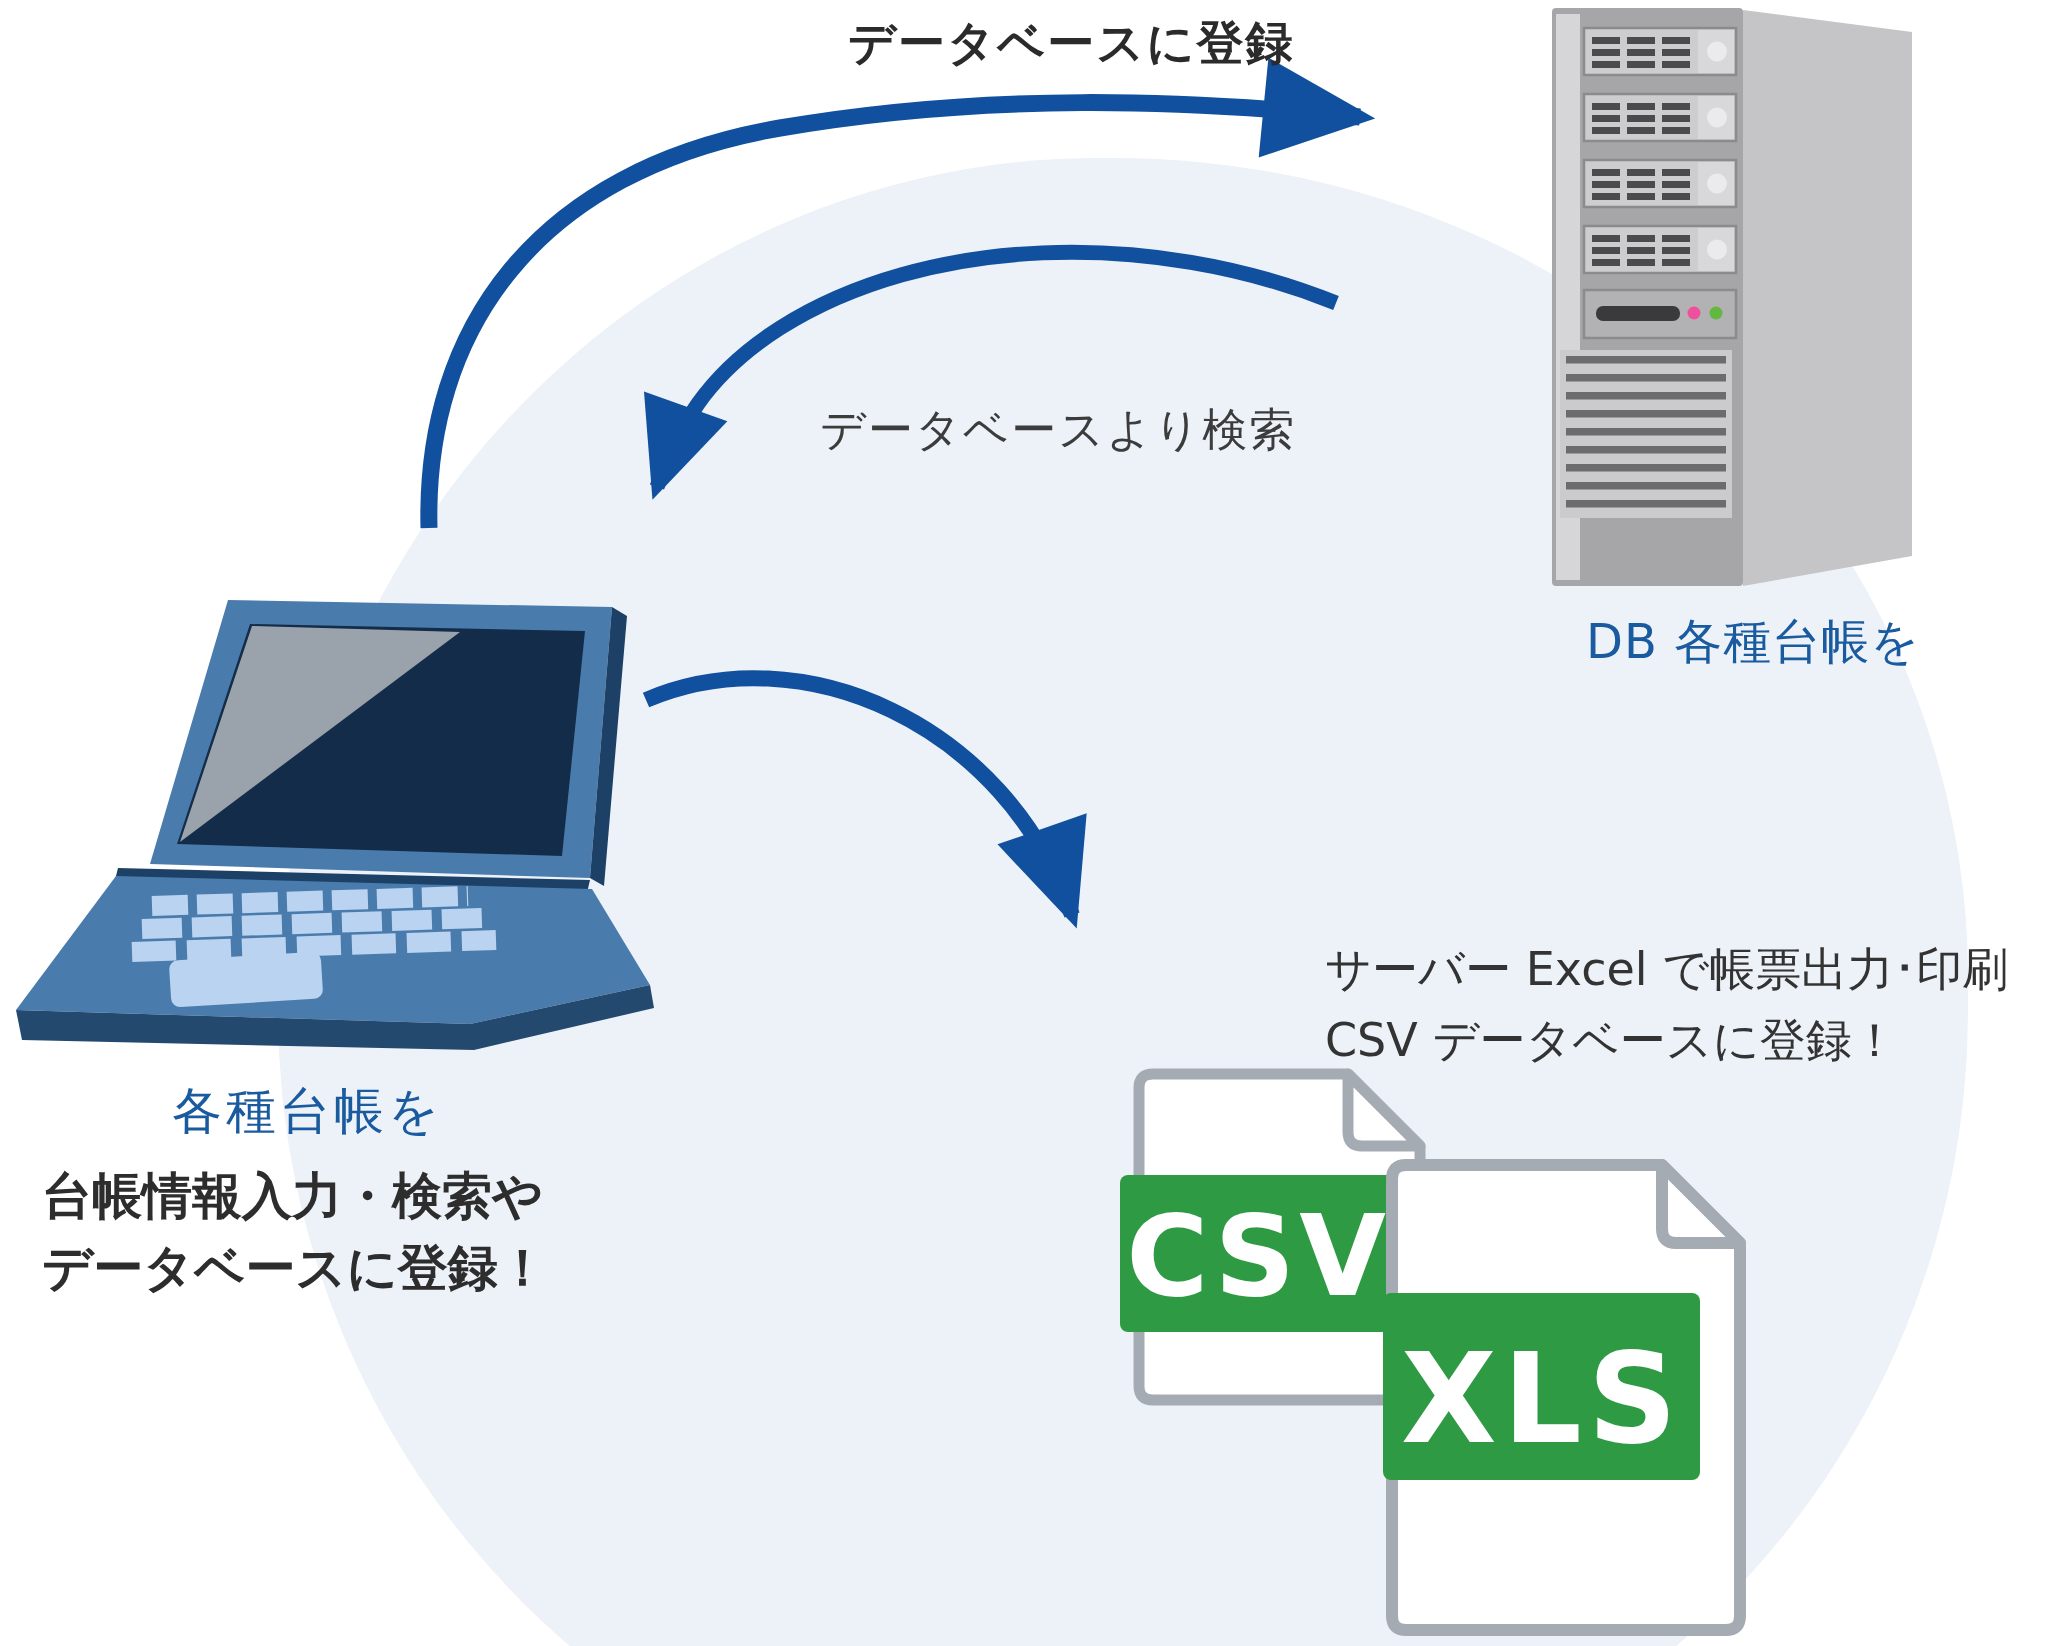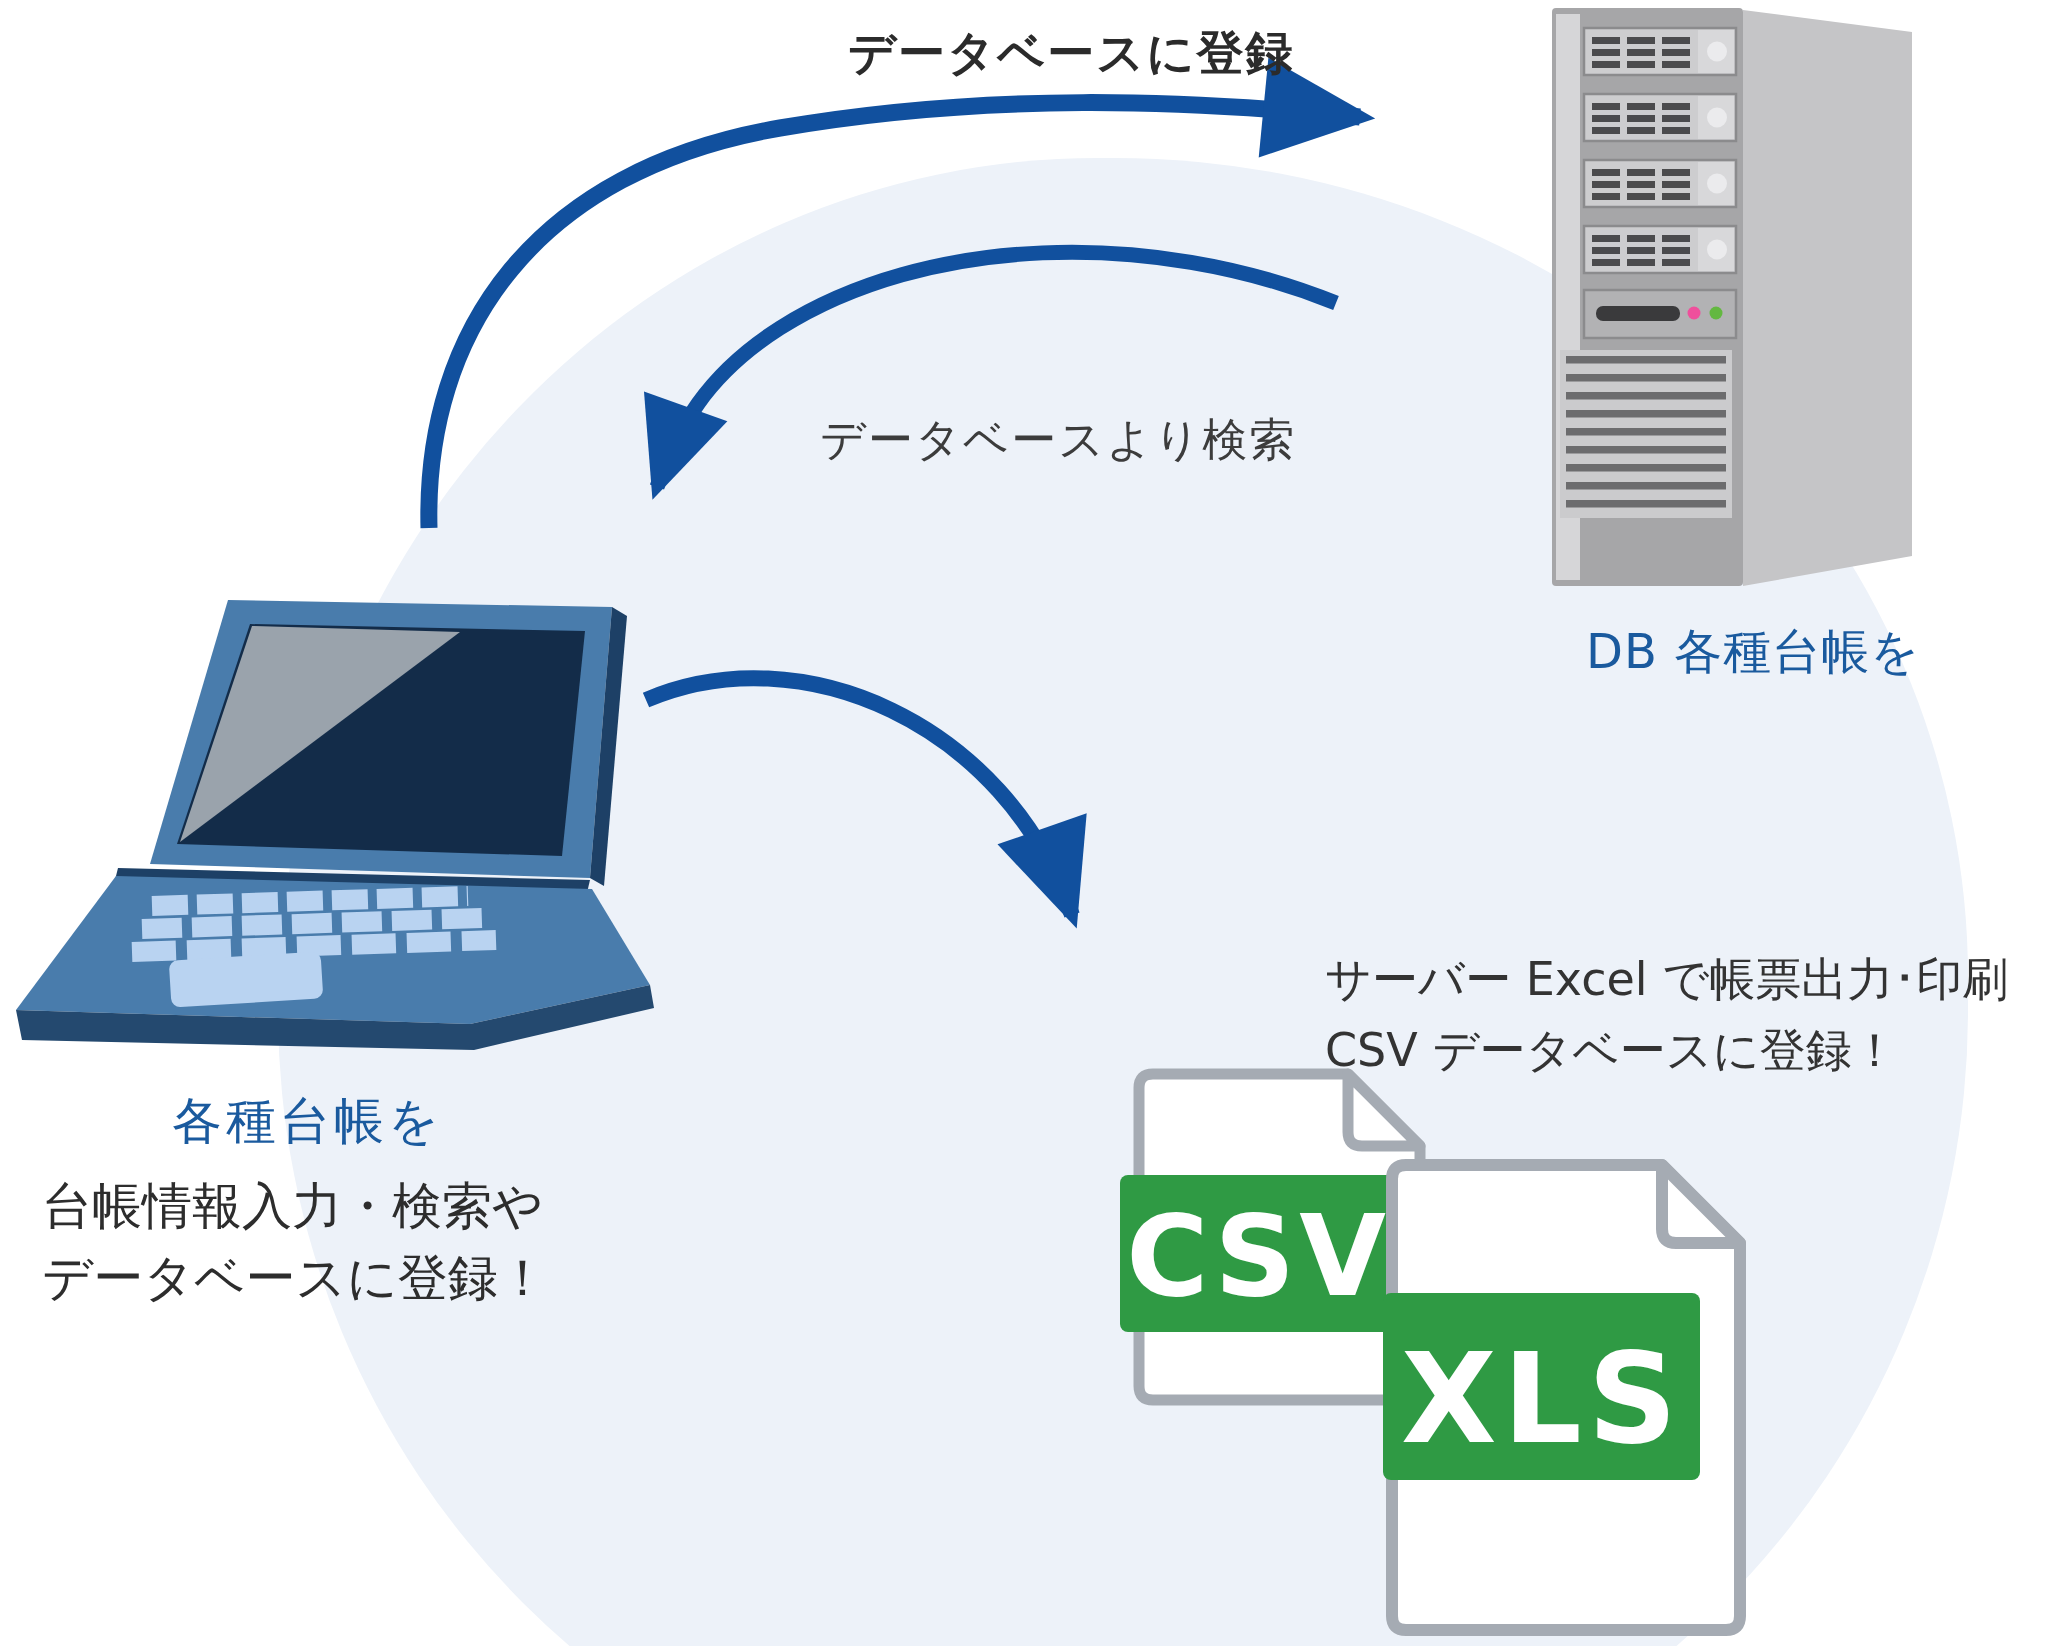--- a/index.html
+++ b/index.html
@@ -14,26 +14,26 @@
   .blob{
     position:absolute;
     left:278px; top:158px;
     width:1690px; height:1690px;
     background:#EDF2F9;
     border-radius:49% 51% 50% 50% / 51% 49% 50% 50%;
     z-index:0;
   }
   .layer{position:absolute;left:0;top:0;z-index:1;}
   .illus{position:absolute;z-index:2;}
-  .lbl{position:absolute;white-space:nowrap;z-index:3;margin-top:10px;}
+  .lbl{position:absolute;white-space:nowrap;z-index:3;}
   .lbl-register{left:848px;top:12px;font-size:47px;font-weight:700;color:#2B2B2B;letter-spacing:2px;}
   .lbl-search{left:820px;top:400px;font-size:45px;font-weight:400;color:#3C3C3C;letter-spacing:2px;}
   .lbl-db{left:1586px;top:610px;font-size:48px;color:#1A5A9E;letter-spacing:1px;}
   .lbl-pc{left:172px;top:1078px;font-size:50px;color:#1A5A9E;letter-spacing:4px;}
-  .note-pc{left:42px;top:1160px;font-size:50px;font-weight:400;line-height:72px;color:#2D2D2D;}
+  .note-pc{left:42px;top:1160px;font-size:50px;font-weight:700;line-height:72px;color:#2D2D2D;}
   .note-export{left:1325px;top:934px;font-size:46px;font-weight:400;line-height:71px;color:#333333;}
   svg{display:block;}
 </style>
 </head>
 <body>
 
 <div class="canvas">
 
   <div class="blob"></div>
 

